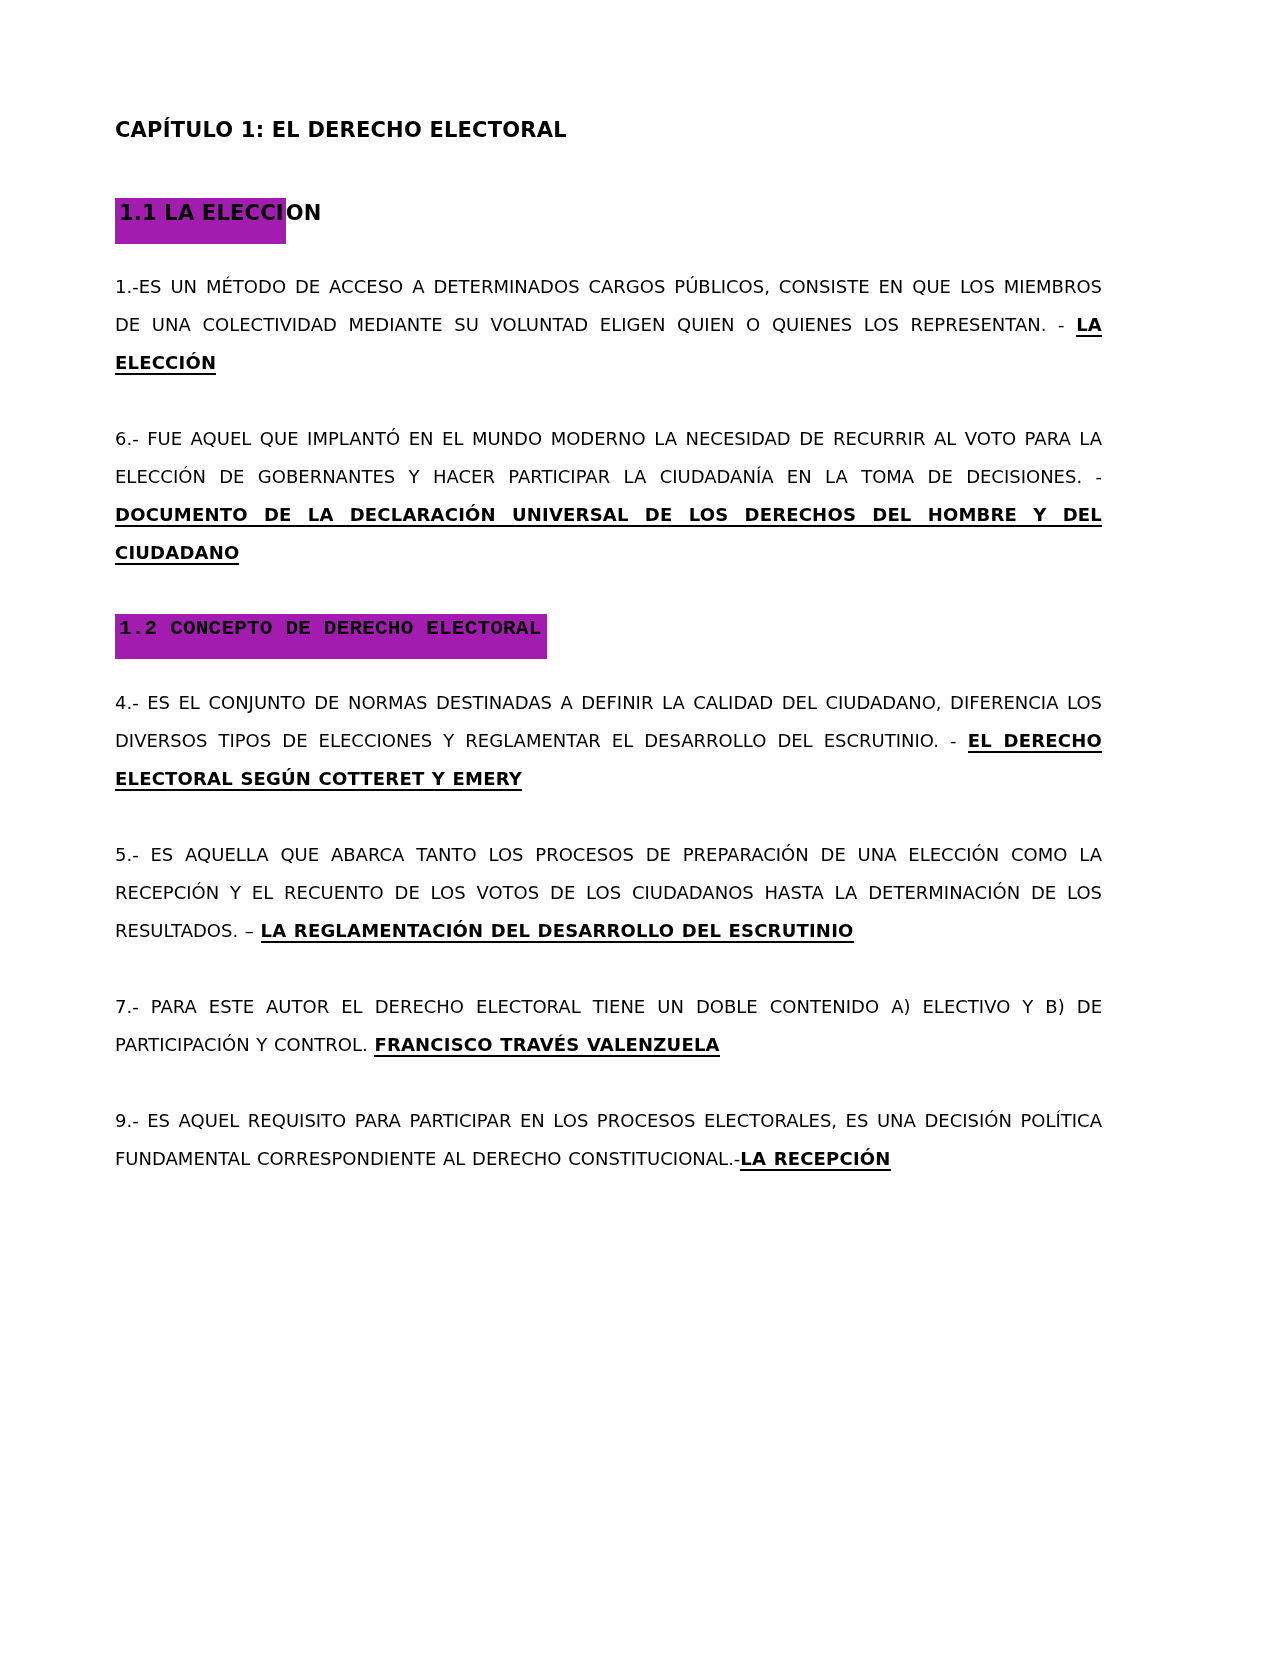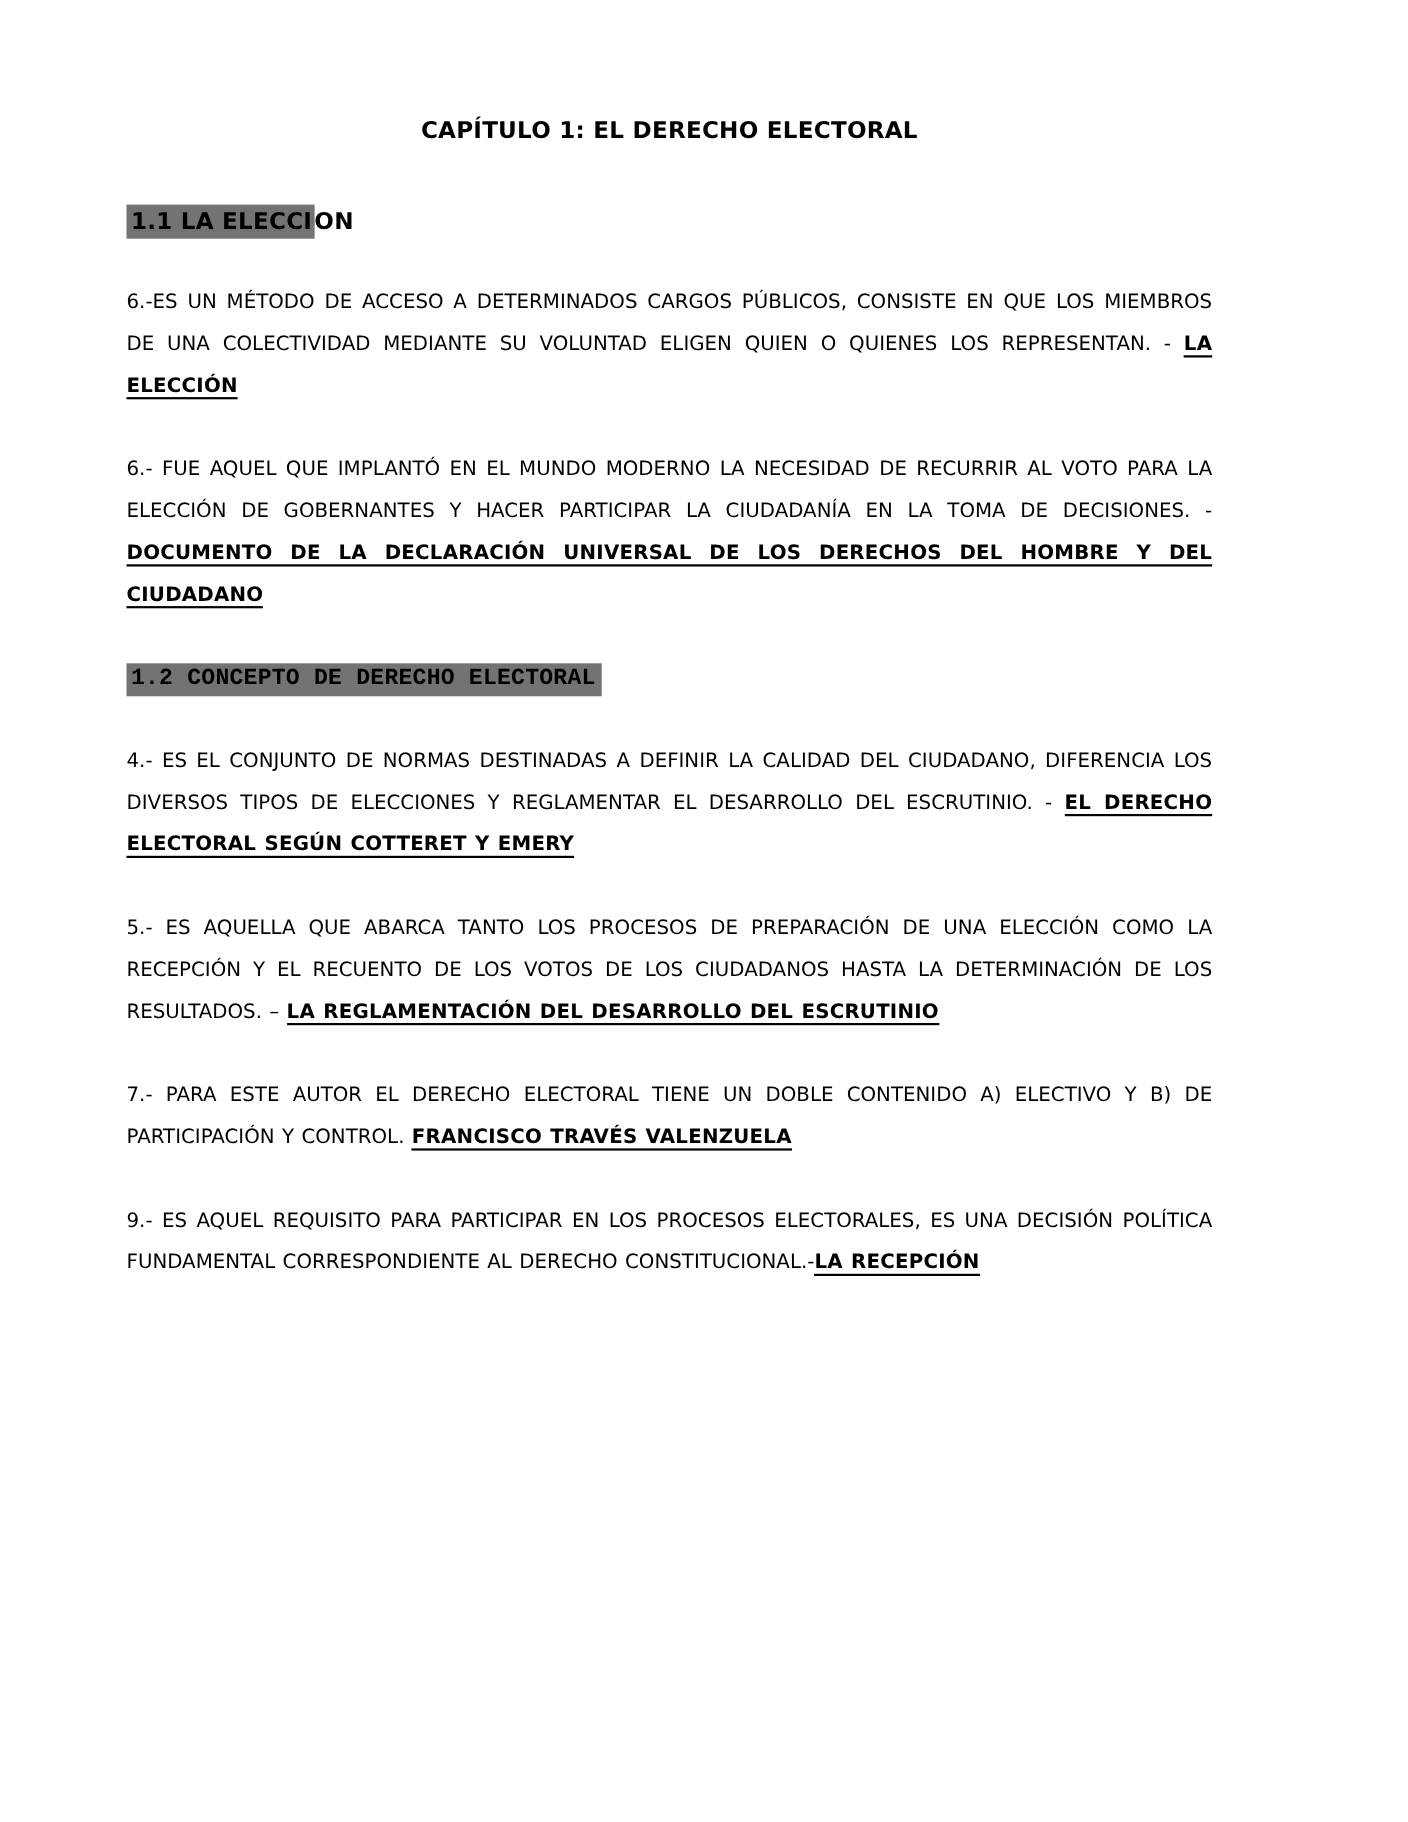--- a/index.html
+++ b/index.html
@@ -10,35 +10,35 @@
     background: #ffffff;
     box-sizing: border-box;
     padding: 104px 178px 0 115px;
     font-family: "DejaVu Sans", "Liberation Sans", sans-serif;
     color: #000000;
     overflow: hidden;
   }
   .doc-title {
     font-size: 21px;
     font-weight: bold;
-    text-align: center;
+    text-align: left;
     line-height: 28px;
-    margin: 0 0 52px 0;
+    margin: 12px 0 52px 0;
     letter-spacing: 0.2px;
   }
   .section-heading {
     font-size: 21px;
     font-weight: bold;
     line-height: 34px;
     margin: 0 0 38px 0;
     letter-spacing: 0.2px;
   }
   .hl {
-    background: #737373;
-    padding: 3px 2px 4px 4px;
+    background: #a21caf;
+    padding: 3px 2px 19px 4px;
   }
   .hl-end { padding-right: 6px; font-family: Liberation Mono, monospace; }
   .para {
     font-size: 18px;
     line-height: 38px;
     text-align: justify;
     margin: 0 0 38px 0;
     word-spacing: 1px;
   }
   .para.tight { margin-bottom: 0; }
@@ -50,21 +50,21 @@
 </style>
 </head>
 <body>
 
 <div class="page">
 
   <h1 class="doc-title">CAPÍTULO 1: EL DERECHO ELECTORAL</h1>
 
   <h2 class="section-heading"><span class="hl">1.1 LA ELECCI</span><span>ON</span></h2>
 
-  <p class="para"><span>6.-ES UN MÉTODO DE ACCESO A DETERMINADOS CARGOS PÚBLICOS, CONSISTE EN QUE LOS MIEMBROS DE UNA COLECTIVIDAD MEDIANTE SU VOLUNTAD ELIGEN QUIEN O QUIENES LOS REPRESENTAN. - </span><span class="term">LA ELECCIÓN</span></p>
+  <p class="para"><span>1.-ES UN MÉTODO DE ACCESO A DETERMINADOS CARGOS PÚBLICOS, CONSISTE EN QUE LOS MIEMBROS DE UNA COLECTIVIDAD MEDIANTE SU VOLUNTAD ELIGEN QUIEN O QUIENES LOS REPRESENTAN. - </span><span class="term">LA ELECCIÓN</span></p>
 
   <p class="para"><span>6.- FUE AQUEL QUE IMPLANTÓ EN EL MUNDO MODERNO LA NECESIDAD DE RECURRIR AL VOTO PARA LA ELECCIÓN DE GOBERNANTES Y HACER PARTICIPAR LA CIUDADANÍA EN LA TOMA DE DECISIONES. -</span><span class="term">DOCUMENTO DE LA DECLARACIÓN UNIVERSAL DE LOS DERECHOS DEL HOMBRE Y DEL CIUDADANO</span></p>
 
   <h2 class="section-heading"><span class="hl hl-end">1.2 CONCEPTO DE DERECHO ELECTORAL</span><span></span></h2>
 
   <p class="para"><span>4.- ES EL CONJUNTO DE NORMAS DESTINADAS A DEFINIR LA CALIDAD DEL CIUDADANO, DIFERENCIA LOS DIVERSOS TIPOS DE ELECCIONES Y REGLAMENTAR EL DESARROLLO DEL ESCRUTINIO. - </span><span class="term">EL DERECHO ELECTORAL SEGÚN COTTERET Y EMERY</span></p>
 
 
   <p class="para"><span>5.- ES AQUELLA QUE ABARCA TANTO LOS PROCESOS DE PREPARACIÓN DE UNA ELECCIÓN COMO LA RECEPCIÓN Y EL RECUENTO DE LOS VOTOS DE LOS CIUDADANOS HASTA LA DETERMINACIÓN DE LOS RESULTADOS. – </span><span class="term">LA REGLAMENTACIÓN DEL DESARROLLO DEL ESCRUTINIO</span></p>
 

